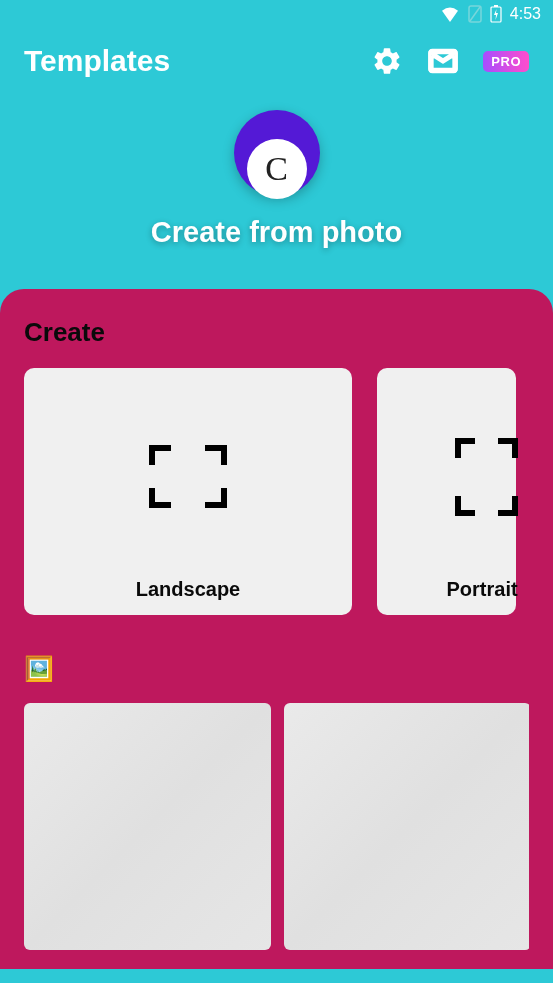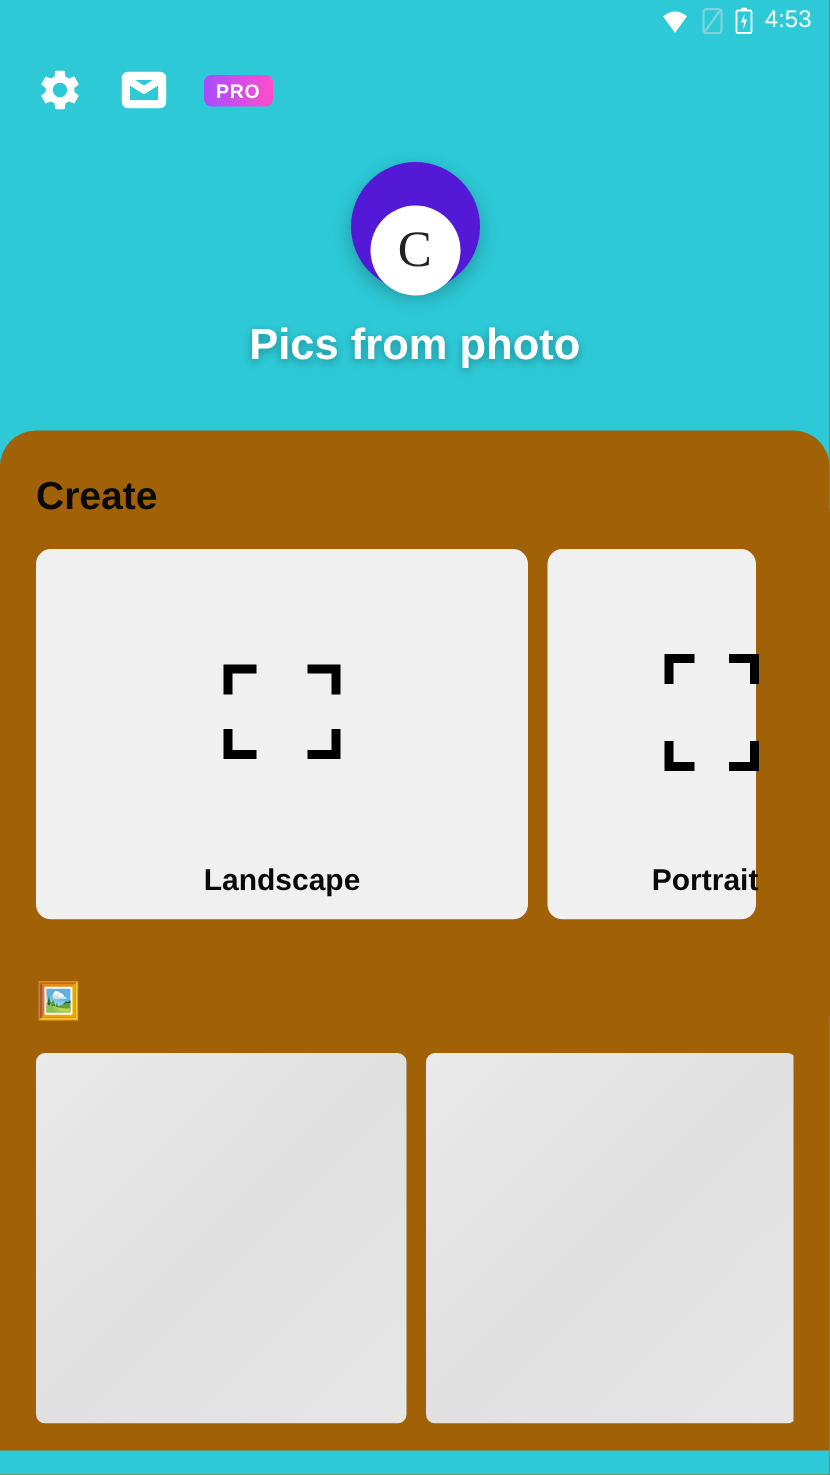--- a/index.html
+++ b/index.html
@@ -109,36 +109,36 @@
 
     .hero-text {
       color: white;
       font-size: 29px;
       font-weight: 800;
       margin-top: 20px;
       text-shadow: 0 2px 6px rgba(0,0,0,0.3);
     }
 
     .content {
-      background: #a16207;
+      background: #be185d;
       border-radius: 24px 24px 0 0;
       padding: 28px 24px 0 24px;
       height: 680px;
     }
 
     .section-title {
       color: #0a0a0a;
       font-size: 26px;
       font-weight: 800;
       margin-bottom: 20px;
     }
 
     .create-row {
       display: flex;
-      gap: 13px;
+      gap: 25px;
       overflow-x: hidden;
     }
 
     .create-card {
       width: 328px;
       height: 247px;
       flex-shrink: 0;
       background: #f0f0f0;
       border-radius: 10px;
       display: flex;
@@ -218,40 +218,41 @@
     </svg>
   <svg width="12" height="18" viewBox="0 0 12 18">
       <rect x="1" y="2" width="10" height="15" rx="1" fill="none" stroke="white" stroke-width="1.2"></rect>
       <rect x="4" y="0" width="4" height="2" fill="white"></rect>
       <path d="M6.5 4 L4 10 L6 10 L5.5 15 L8 8 L6 8 Z" fill="white"></path>
     </svg>
   <span>4:53</span>
 </div>
 
 <div class="header">
+  <div class="header-title">Templates</div>
   <div class="header-actions">
     <svg class="gear-icon" viewBox="0 0 24 24">
       <path d="M19.14,12.94c0.04-0.3,0.06-0.61,0.06-0.94c0-0.32-0.02-0.64-0.07-0.94l2.03-1.58c0.18-0.14,0.23-0.41,0.12-0.61 l-1.92-3.32c-0.12-0.22-0.37-0.29-0.59-0.22l-2.39,0.96c-0.5-0.38-1.03-0.7-1.62-0.94L14.4,2.81c-0.04-0.24-0.24-0.41-0.48-0.41 h-3.84c-0.24,0-0.43,0.17-0.47,0.41L9.25,5.35C8.66,5.59,8.12,5.92,7.63,6.29L5.24,5.33c-0.22-0.08-0.47,0-0.59,0.22L2.74,8.87 C2.62,9.08,2.66,9.34,2.86,9.48l2.03,1.58C4.84,11.36,4.8,11.69,4.8,12s0.02,0.64,0.07,0.94l-2.03,1.58 c-0.18,0.14-0.23,0.41-0.12,0.61l1.92,3.32c0.12,0.22,0.37,0.29,0.59,0.22l2.39-0.96c0.5,0.38,1.03,0.7,1.62,0.94l0.36,2.54 c0.05,0.24,0.24,0.41,0.48,0.41h3.84c0.24,0,0.44-0.17,0.47-0.41l0.36-2.54c0.59-0.24,1.13-0.56,1.62-0.94l2.39,0.96 c0.22,0.08,0.47,0,0.59-0.22l1.92-3.32c0.12-0.22,0.07-0.47-0.12-0.61L19.14,12.94z M12,15.6c-1.98,0-3.6-1.62-3.6-3.6 s1.62-3.6,3.6-3.6s3.6,1.62,3.6,3.6S13.98,15.6,12,15.6z"></path>
     </svg>
     <svg class="mail-icon" viewBox="0 0 24 24">
       <path d="M20,4H4C2.9,4,2,4.9,2,6v12c0,1.1,0.9,2,2,2h16c1.1,0,2-0.9,2-2V6C22,4.9,21.1,4,20,4z M20,18H4V8l8,5l8-5V18z M12,11L4,6h16L12,11z" fill="none" stroke="white" stroke-width="2" stroke-linejoin="round"></path>
       <rect x="2" y="4" width="20" height="16" rx="2" fill="none" stroke="white" stroke-width="2.2"></rect>
       <path d="M3 6 L12 12 L21 6" fill="none" stroke="white" stroke-width="2.2"></path>
     </svg>
     <div class="pro-badge">PRO</div>
   </div>
 </div>
 
 <div class="hero">
   <div class="logo-circle">
     <div class="logo-inner">
       <span class="logo-letter">C</span>
     </div>
   </div>
-  <div class="hero-text">Pics from photo</div>
+  <div class="hero-text">Create from photo</div>
 </div>
 
 <div class="content">
   <div>
     <div class="section-title">Create</div>
     <div class="create-row">
       <div class="create-card">
         <svg class="frame-icon" viewBox="0 0 80 65">
           <path d="M4 18 L4 4 L20 4" stroke-linecap="square"></path>
           <path d="M60 4 L76 4 L76 18" stroke-linecap="square"></path>

